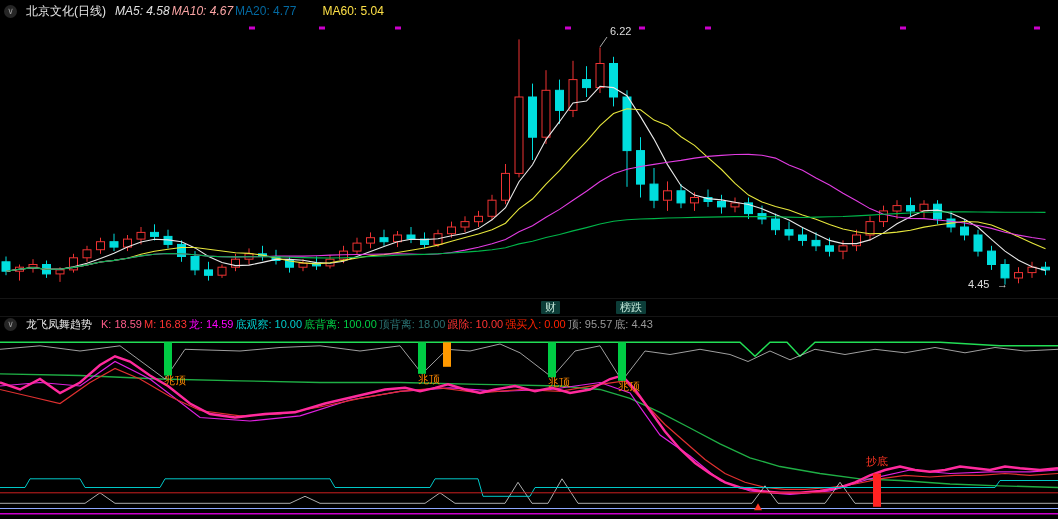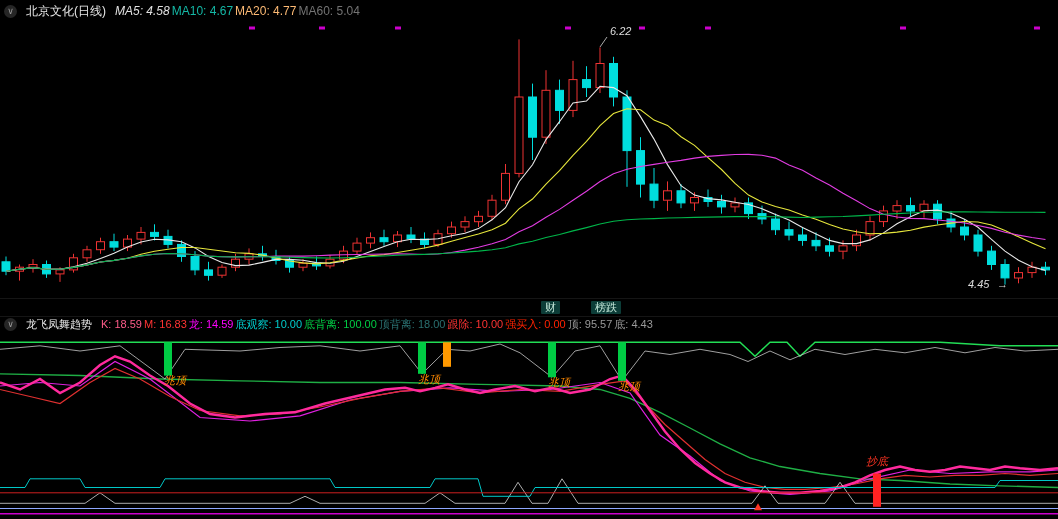--- a/index.html
+++ b/index.html
@@ -6,35 +6,35 @@
   body{width:1058px;height:519px;overflow:hidden;position:relative;
        font-family:"Liberation Sans","DejaVu Sans",sans-serif;}
   .app{width:1058px;height:519px;background:#000;}
   .hdr{display:flex;align-items:center;gap:9px;background:#000;white-space:nowrap;}
   .hdr1{height:22px;padding-left:4px;font-size:12px;}
   .hdr2{height:16px;padding-left:4px;font-size:11px;border-top:1px solid #151515;box-sizing:border-box;}
   .chev{width:13px;height:13px;border-radius:50%;background:#262626;color:#9a9a9a;
         display:inline-flex;align-items:center;justify-content:center;font-size:9px;line-height:1;flex:0 0 auto;cursor:pointer;}
   .title{color:#e8e8e8;font-weight:400;}
   .leg{margin-right:2px;}
-  .chart-wrap{background:#0f766e;font-style:italic;}
+  .chart-wrap{background:#0f766e;}
   svg{display:block;background:#000;}
   .ticker{height:18px;position:relative;background:#000;border-top:1px solid #151515;box-sizing:border-box;}
   .badge{position:absolute;top:2px;height:13px;line-height:13px;padding:0 4px;font-size:11px;
          background:#0c3d38;color:#c4e8da;border-radius:1px;cursor:pointer;}
 </style>
 </head>
 <body>
 
 <div class="app">
 
   <div class="hdr hdr1">
     <span class="chev">∨</span>
     <span class="title">北京文化(日线)</span>
-    <span id="ma-legend"><span class="leg" style="color: rgb(224, 224, 224); font-style: italic;">MA5: 4.58</span><span class="leg" style="color: #14b8a6;">MA10: 4.67</span><span class="leg" style="color: #fdba74;">MA20: 4.77</span><span class="leg" style="color: #737373;">MA60: 5.04</span></span>
+    <span id="ma-legend"><span class="leg" style="color: rgb(224, 224, 224); font-style: italic;">MA5: 4.58</span><span class="leg" style="color: #fca5a5; font-style: italic;">MA10: 4.67</span><span class="leg" style="color: #0369a1;">MA20: 4.77</span><span class="leg" style="color: #fde047; margin-left: 24px;">MA60: 5.04</span></span>
   </div>
 
   <div class="chart-wrap">
     <svg id="main-svg" width="1058" height="276">
         <line x1="6" y1="234.5" x2="6" y2="253.2" stroke="#00dede" stroke-width="1"></line>
         <rect x="2" y="239.8" width="8" height="9.4" fill="#00dede" stroke="#00dede" stroke-width="1"></rect>
         <line x1="19.5" y1="242.5" x2="19.5" y2="258.6" stroke="#ee3333" stroke-width="1"></line>
         <rect x="15.5" y="245.2" width="8" height="4.0" fill="#000" stroke="#ee3333" stroke-width="1"></rect>
         <line x1="33" y1="237.2" x2="33" y2="250.6" stroke="#ee3333" stroke-width="1"></line>
         <rect x="29" y="242.5" width="8" height="2.7" fill="#000" stroke="#ee3333" stroke-width="1"></rect>
@@ -202,21 +202,21 @@
         <line x1="1034" y1="6" x2="1040" y2="6" stroke="#cc00cc" stroke-width="3"></line>
         <line x1="600" y1="25" x2="607" y2="15" stroke="#aaa" stroke-width="1"></line>
         <text x="610" y="13" fill="#ddd" font-size="11">6.22</text>
         <text x="968" y="266" fill="#ddd" font-size="11">4.45</text>
         <text x="997" y="266" fill="#ddd" font-size="11">→</text>
       </svg>
   </div>
 
   <div class="ticker" id="ticker-bar">
       <span class="badge" style="left: 541px;">财</span>
-      <span class="badge" style="left: 591px;">榜跌</span>
+      <span class="badge" style="left: 616px;">榜跌</span>
     </div>
 
   <div class="hdr hdr2">
     <span class="chev">∨</span>
     <span class="title">龙飞凤舞趋势</span>
     <span id="ind-legend"><span class="leg" style="color: rgb(255, 92, 138);">K: 18.59</span><span class="leg" style="color: rgb(255, 51, 51);">M: 16.83</span><span class="leg" style="color: rgb(255, 0, 255);">龙: 14.59</span><span class="leg" style="color: rgb(0, 204, 204);">底观察: 10.00</span><span class="leg" style="color: rgb(0, 204, 68);">底背离: 100.00</span><span class="leg" style="color: rgb(42, 112, 112);">顶背离: 18.00</span><span class="leg" style="color: rgb(255, 51, 51);">跟除: 10.00</span><span class="leg" style="color: rgb(255, 34, 0);">强买入: 0.00</span><span class="leg" style="color: rgb(153, 153, 153);">顶: 95.57</span><span class="leg" style="color: rgb(153, 153, 153);">底: 4.43</span></span>
   </div>
 
   <div class="chart-wrap">
     <svg id="sub-svg" width="1058" height="187">

